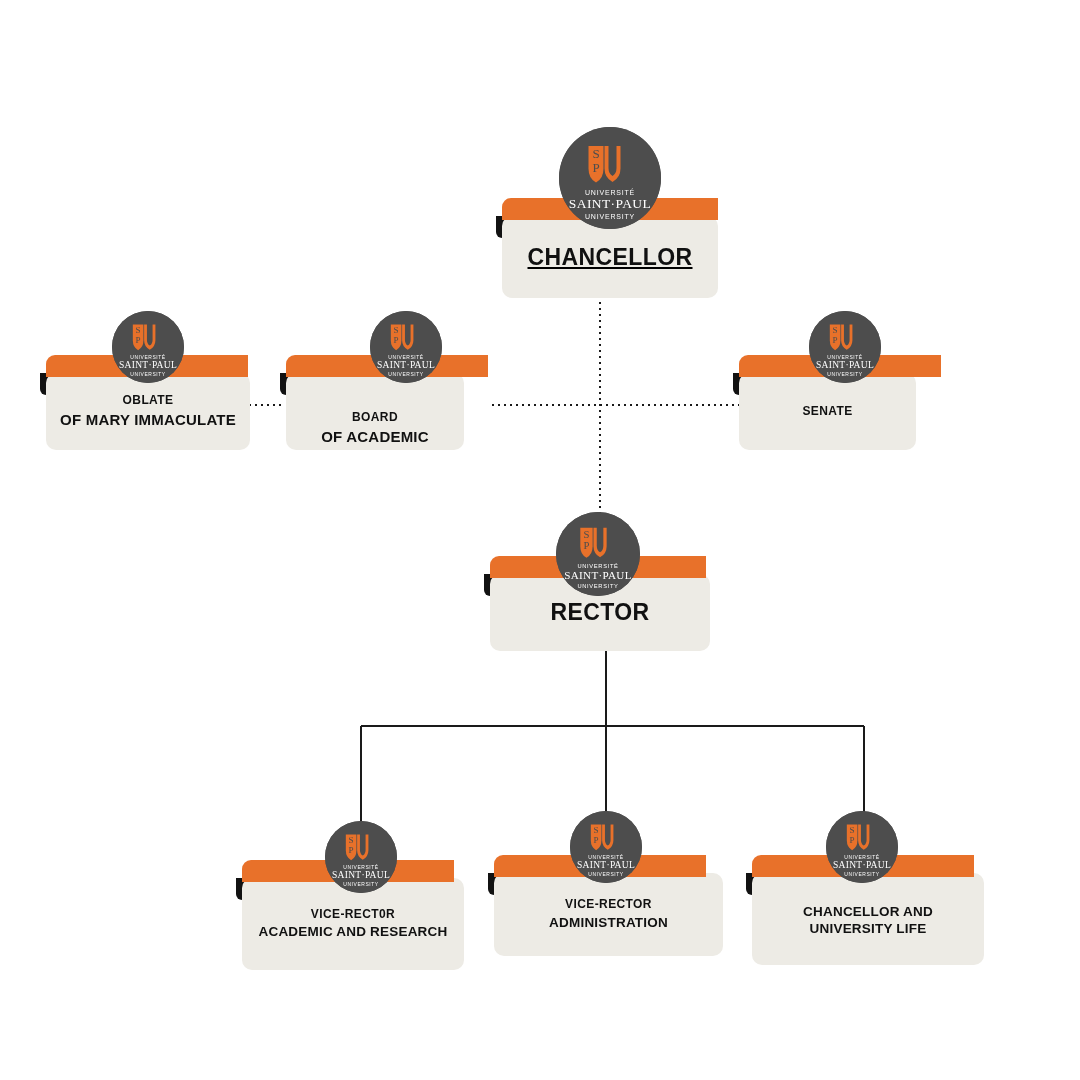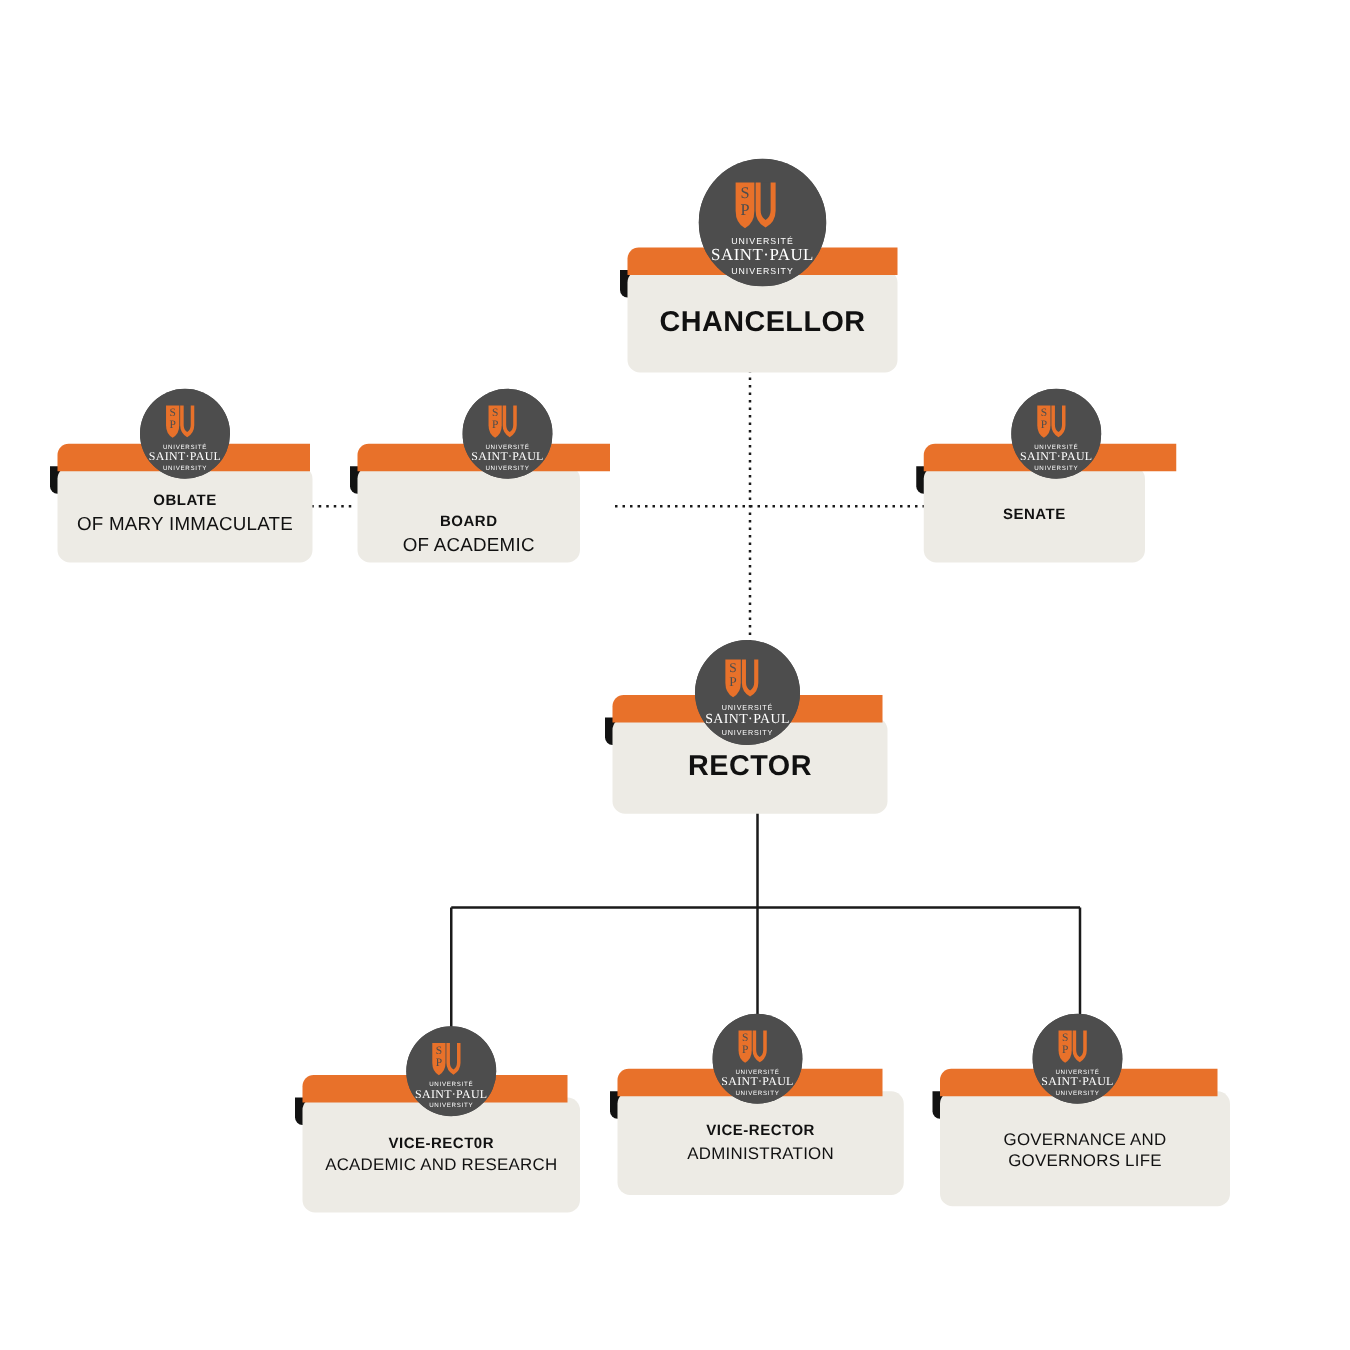--- a/index.html
+++ b/index.html
@@ -65,21 +65,21 @@
     padding: 4px 10px;
   }
   .node-title {
     font-weight: bold;
     color: #111111;
     letter-spacing: 0.4px;
     text-align: center;
     line-height: 1.15;
   }
   .node-subtitle {
-    font-weight: normal;
+    font-weight: bold;
     color: #111111;
     letter-spacing: 0.2px;
     text-align: center;
     line-height: 1.2;
     margin-top: 3px;
   }
 
   
   .logo-badge {
     position: absolute;
@@ -119,21 +119,21 @@
     <line x1="361" y1="726" x2="864" y2="726" stroke="#1a1a1a" stroke-width="2"></line>
 
     <line x1="361" y1="726" x2="361" y2="828" stroke="#1a1a1a" stroke-width="2"></line>
     <line x1="606" y1="726" x2="606" y2="820" stroke="#1a1a1a" stroke-width="2"></line>
     <line x1="864" y1="726" x2="864" y2="820" stroke="#1a1a1a" stroke-width="2"></line>
   </svg>
 
   <div class="node" style="left:496px; top:198px; width:226px; height:100px;">
     <div class="node-shadow-tab"></div>
     <div class="node-orange-bar" style="width:216px;"></div>
-    <div class="node-card" style="width:216px; height:82px;">
+    <div class="node-card" style="width:216px; height:82px;text-decoration:underline;">
       <div class="node-title t-lg">CHANCELLOR</div>
     </div>
     <div class="logo-badge" style="width:102px; height:102px; left:63px; top:-71px;">
       <svg viewBox="0 0 102 102" xmlns="http://www.w3.org/2000/svg">
         <circle cx="51" cy="51" r="51" fill="#4d4d4d"></circle>
         <g>
           <path d="M45.5 19 L45.5 41 Q45.5 50 51.5 53.5 Q57.5 50 57.5 41 L57.5 19 Z" fill="#4d4d4d"></path>
           <path d="M29.5 19 L44.5 19 L44.5 41.5 Q44.5 51.5 37 55.5 Q29.5 51.5 29.5 41.5 Z" fill="#e8712a"></path>
           <text x="37" y="31" font-family="'Liberation Serif',serif" font-size="13" fill="#4d4d4d" text-anchor="middle">S</text>
           <text x="37" y="45" font-family="'Liberation Serif',serif" font-size="13" fill="#4d4d4d" text-anchor="middle">P</text>
@@ -273,21 +273,21 @@
         <text x="51" y="81" font-family="'Liberation Serif',serif" font-size="13.5" letter-spacing="0.4" fill="#ffffff" text-anchor="middle">SAINT·PAUL</text>
         <text x="51" y="92" font-family="'Liberation Sans',sans-serif" font-size="7" letter-spacing="0.8" fill="#ffffff" text-anchor="middle">UNIVERSITY</text>
       </svg>
     </div>
   </div>
 
   <div class="node" style="left:746px; top:855px; width:242px; height:100px;">
     <div class="node-shadow-tab"></div>
     <div class="node-orange-bar" style="width:222px;"></div>
     <div class="node-card" style="width:232px; height:92px;">
-      <div class="node-subtitle s-sm" style="max-width:200px;">GOVERNANCE AND GOVERNORS LIFE</div>
+      <div class="node-subtitle s-sm" style="max-width:200px;">CHANCELLOR AND UNIVERSITY LIFE</div>
     </div>
     <div class="logo-badge" style="width:72px; height:72px; left:80px; top:-44px;">
       <svg viewBox="0 0 102 102" xmlns="http://www.w3.org/2000/svg">
         <circle cx="51" cy="51" r="51" fill="#4d4d4d"></circle>
         <path d="M45.5 19 L45.5 41 Q45.5 50 51.5 53.5 Q57.5 50 57.5 41 L57.5 19 Z" fill="#4d4d4d"></path>
         <path d="M29.5 19 L44.5 19 L44.5 41.5 Q44.5 51.5 37 55.5 Q29.5 51.5 29.5 41.5 Z" fill="#e8712a"></path>
         <text x="37" y="31" font-family="'Liberation Serif',serif" font-size="13" fill="#4d4d4d" text-anchor="middle">S</text>
         <text x="37" y="45" font-family="'Liberation Serif',serif" font-size="13" fill="#4d4d4d" text-anchor="middle">P</text>
         <path d="M45.5 19 L49.5 19 L49.5 41 Q49.5 46.5 53.5 49 Q57.5 46.5 57.5 41 L57.5 19 L61.5 19 L61.5 41.5 Q61.5 50.5 53.5 55 Q45.5 50.5 45.5 41.5 Z" fill="#e8712a"></path>
         <text x="51" y="68" font-family="'Liberation Sans',sans-serif" font-size="7" letter-spacing="0.8" fill="#ffffff" text-anchor="middle">UNIVERSITÉ</text>

